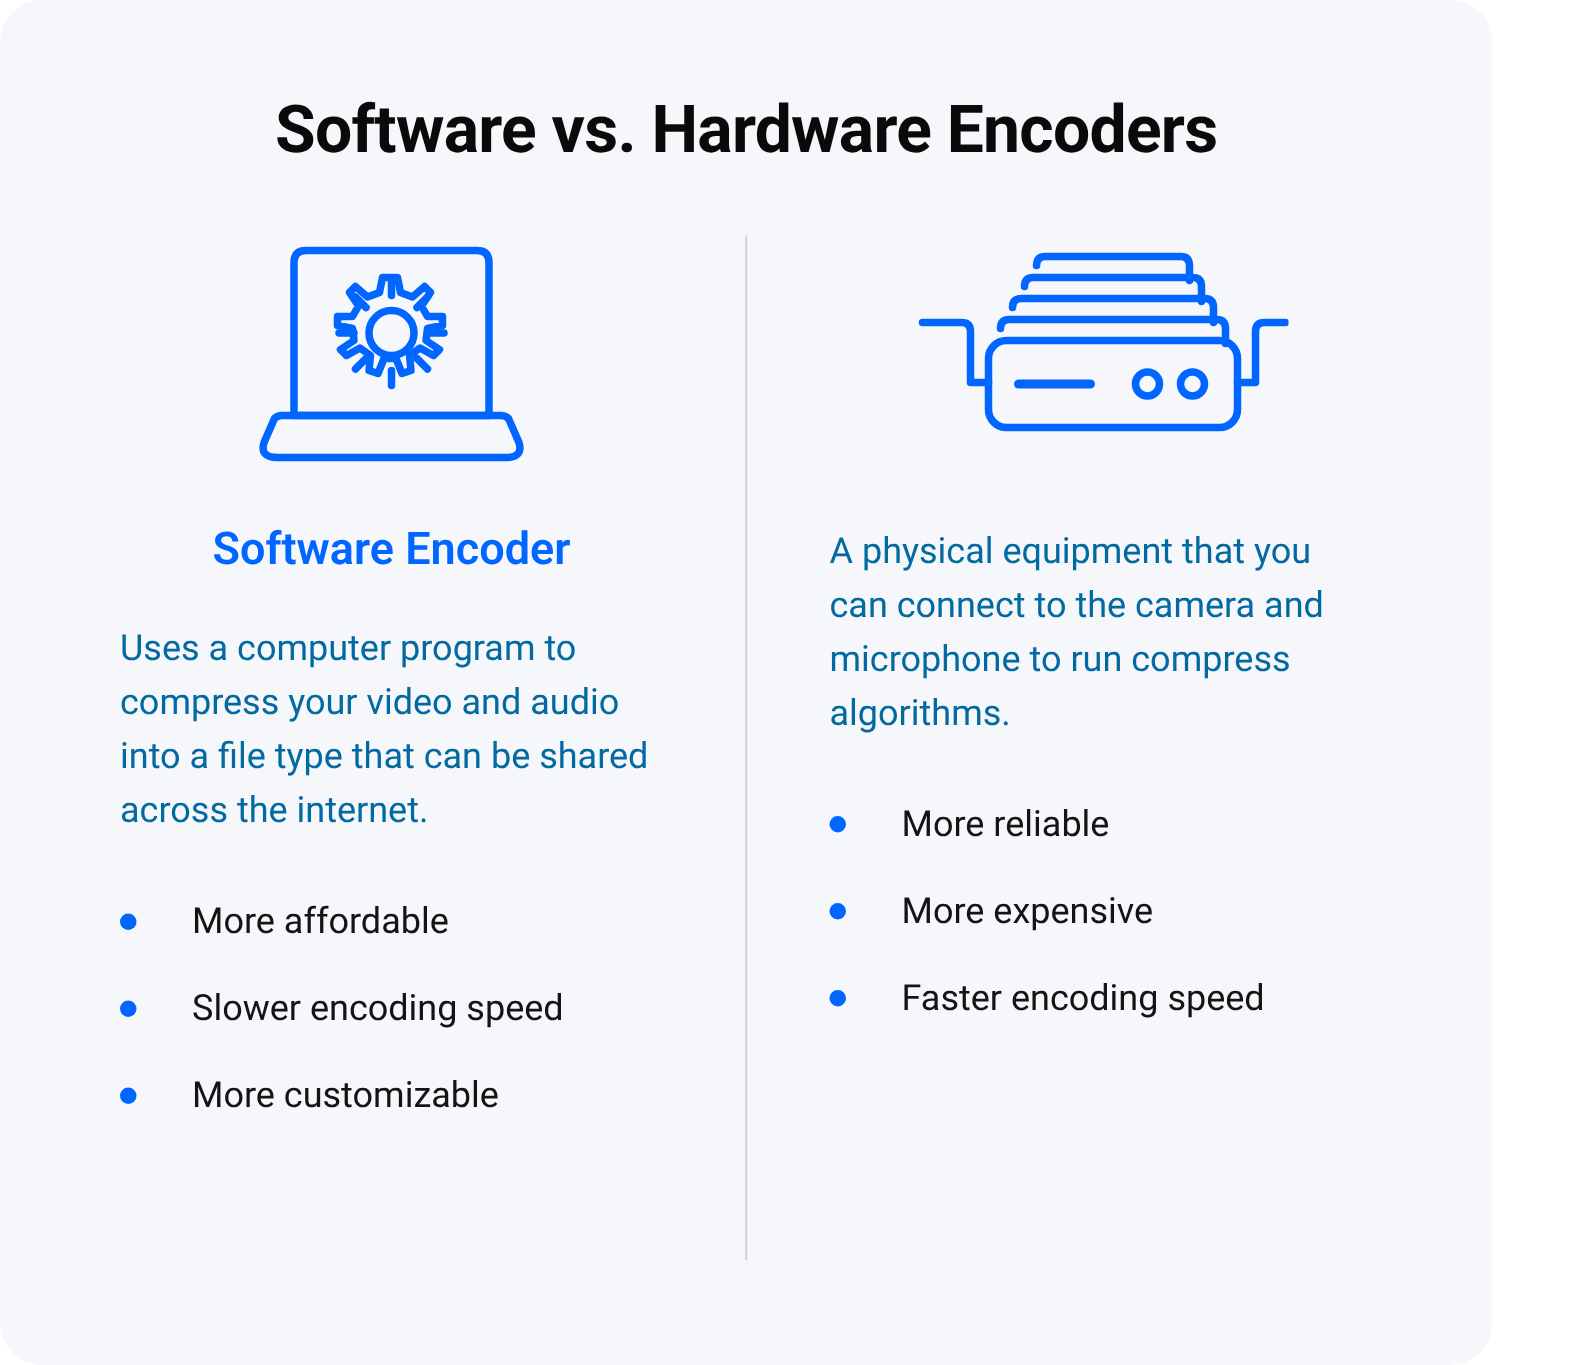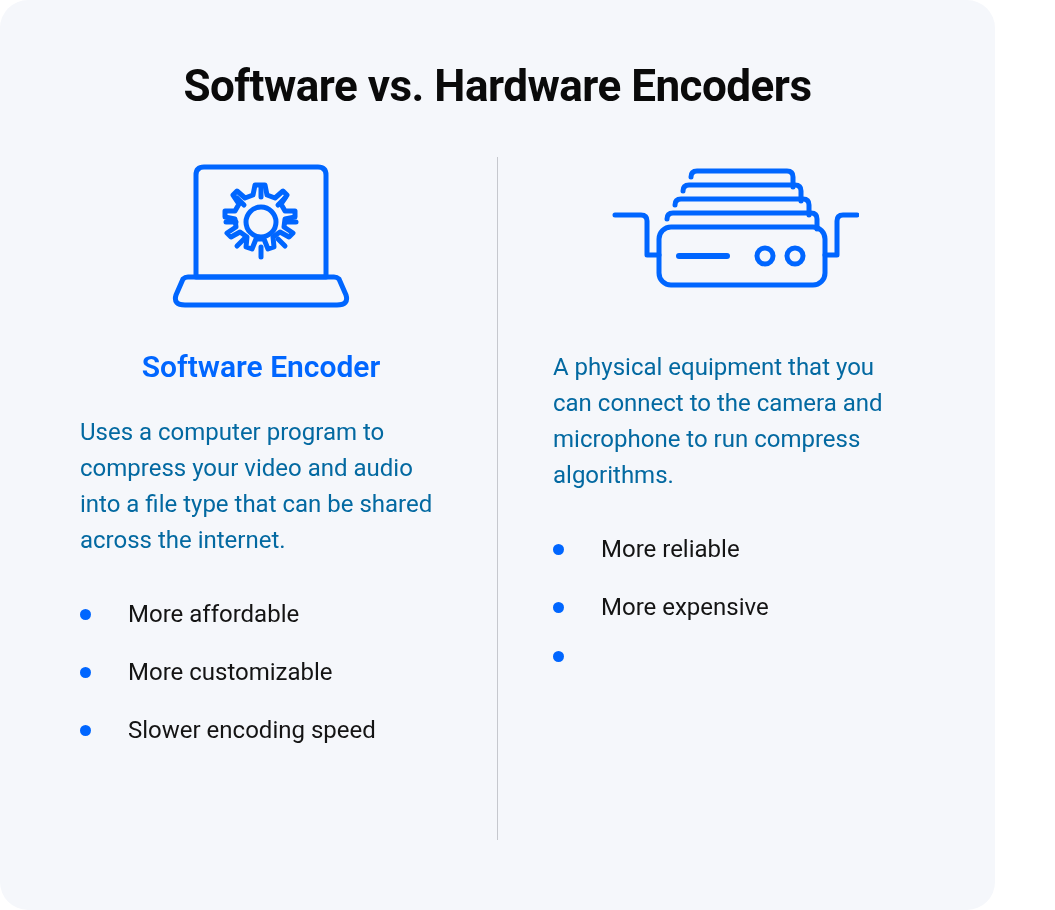--- a/index.html
+++ b/index.html
@@ -125,25 +125,25 @@
       </div>
       <h2 class="subtitle">Software Encoder</h2>
       <p class="description">Uses a computer program to compress your video and audio into a file type that can be shared across the internet.</p>
       <ul class="bullets">
         <li>
             <span class="dot"></span>
             <span>More affordable</span>
           </li>
         <li>
             <span class="dot"></span>
-            <span>More customizable</span>
+            <span>Slower encoding speed</span>
           </li>
         <li>
             <span class="dot"></span>
-            <span>Slower encoding speed</span>
+            <span>More customizable</span>
           </li>
       </ul>
     </div>
 
     <div class="divider"></div>
 
     <div class="column right">
       <div class="icon-wrap">
         <svg width="250" height="170" viewBox="0 0 250 170" fill="none" stroke="#0066ff" stroke-width="5" stroke-linecap="round" stroke-linejoin="round">
 
@@ -169,18 +169,19 @@
         <li>
             <span class="dot"></span>
             <span>More reliable</span>
           </li>
         <li>
             <span class="dot"></span>
             <span>More expensive</span>
           </li>
         <li>
             <span class="dot"></span>
+            <span>Faster encoding speed</span>
           </li>
       </ul>
     </div>
 
   </div>
 </div>
 
 </body></html>

